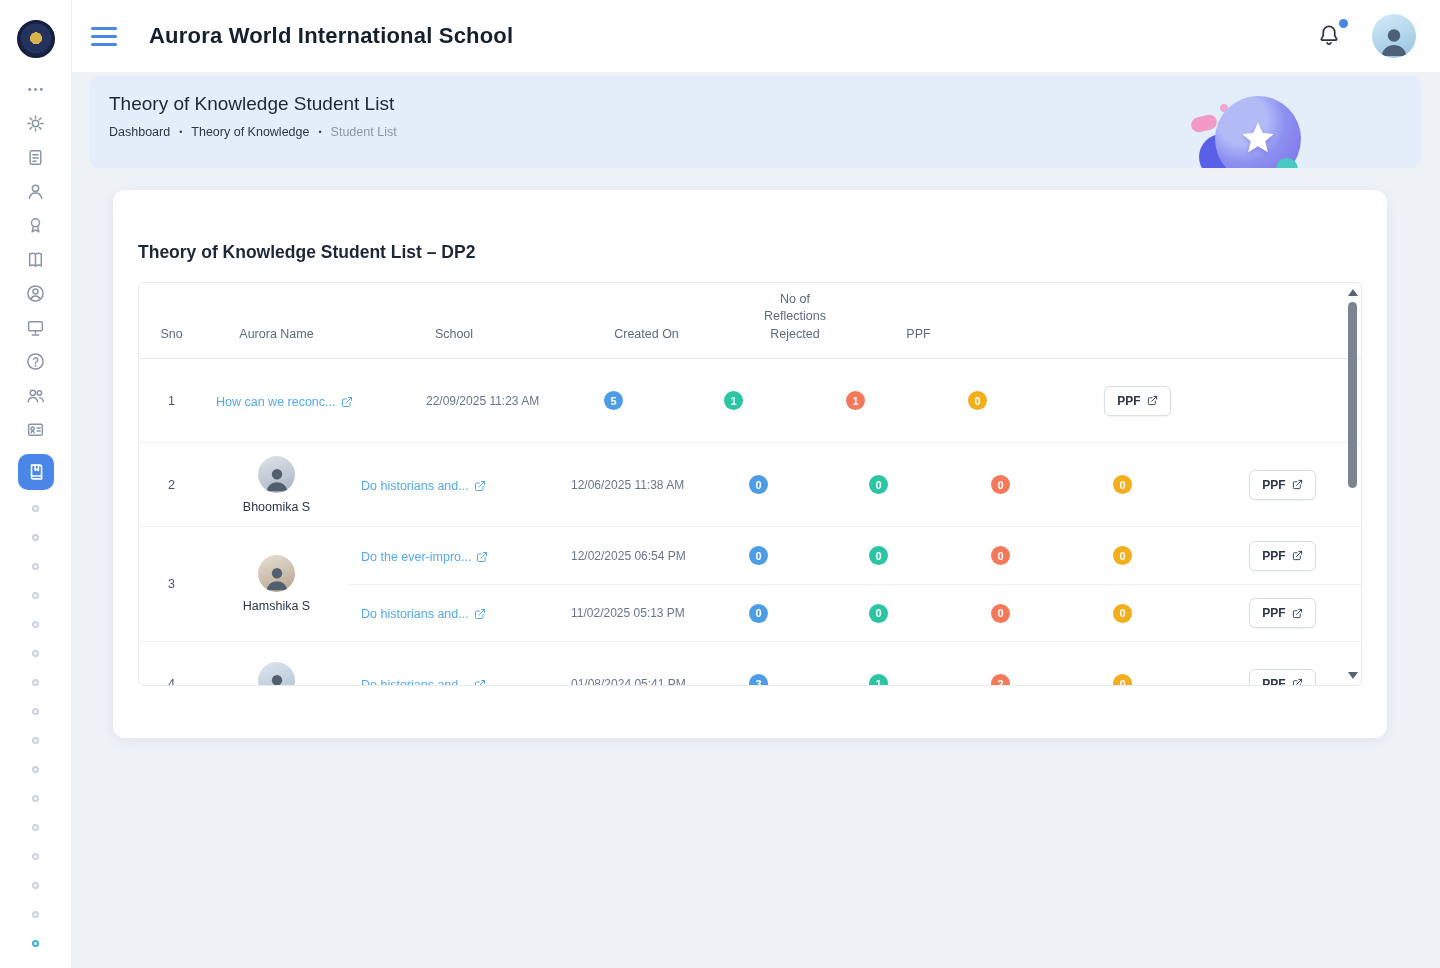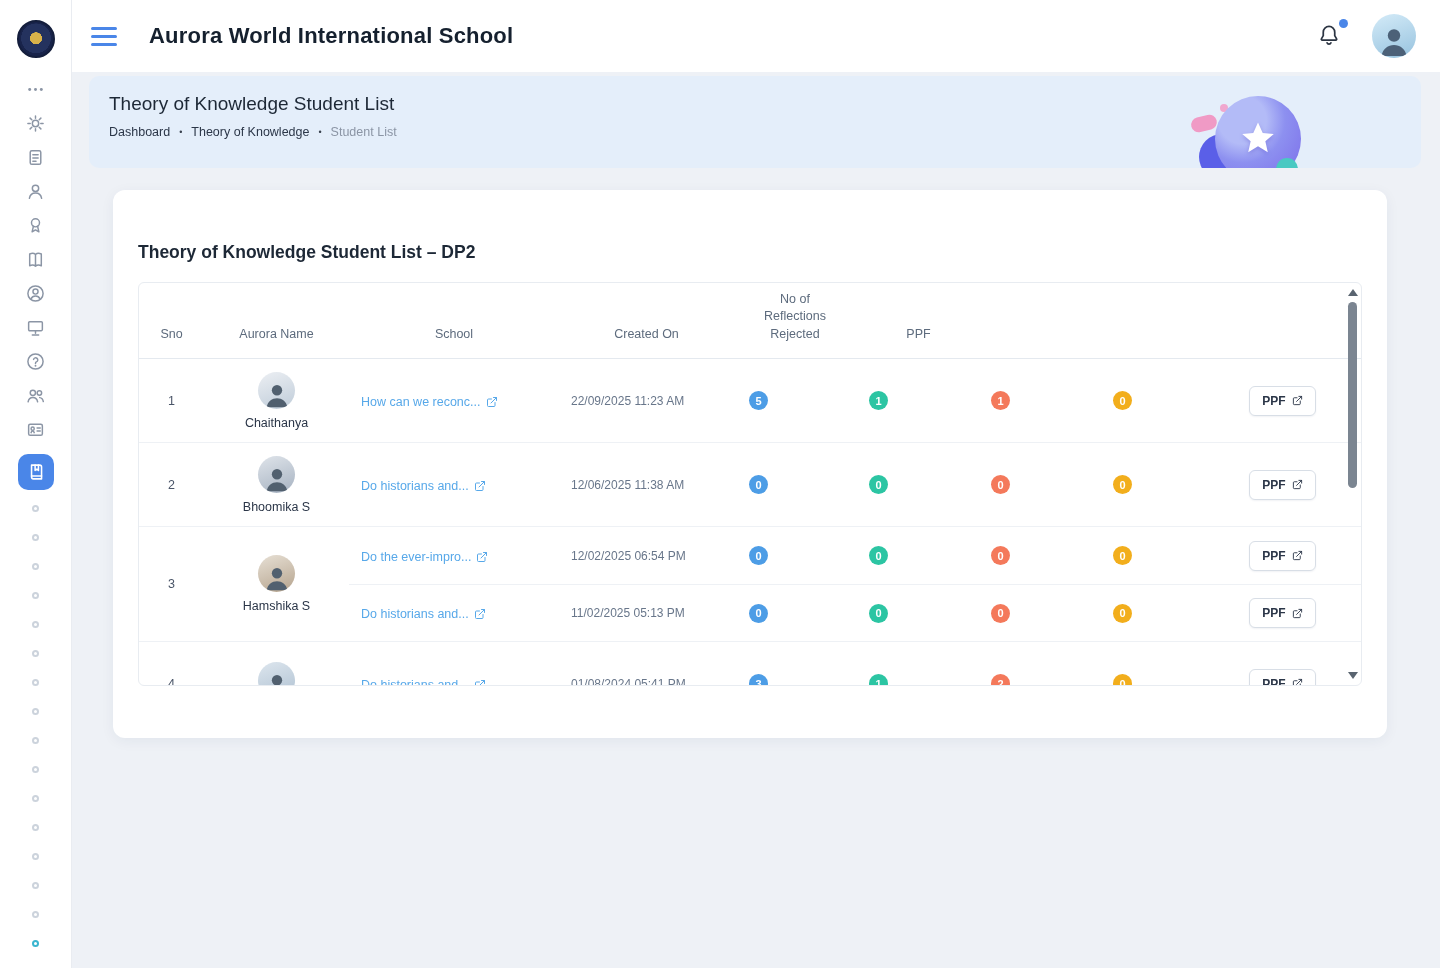--- a/index.html
+++ b/index.html
@@ -268,29 +268,20 @@
         <div class="th col-sno">Sno</div>
         <div class="th col-student">Aurora Name</div>
         <div class="th col-topic">School</div>
         <div class="th col-created">Created On</div>
         <div class="th col-b2">No of Reflections Rejected</div>
         <div class="th col-ppf">PPF</div>
       </div>
 
       <div class="t-group">
         <div class="g-sno">1</div>
-        <div class="g-student">
-          <span class="avatar av1">
-            <svg viewBox="0 0 36 36">
-                <circle cx="18" cy="13.5" r="6.2"></circle>
-                <path d="M5.5 34c1.4-7.6 6.6-11 12.5-11s11.1 3.4 12.5 11z"></path>
-              </svg>
-          </span>
-          <span class="s-name">Chaithanya</span>
-        </div>
         <div class="g-topics">
           <div class="t-row tall">
             <div class="td-topic">
               <a class="topic-link">
                 <span>How can we reconc...</span>
                 <svg viewBox="0 0 24 24">
                     <path d="M18 13v6a2 2 0 0 1-2 2H5a2 2 0 0 1-2-2V8a2 2 0 0 1 2-2h6"></path>
                     <path d="M15 3h6v6"></path>
                     <path d="M10 14 21 3"></path>
                   </svg>

